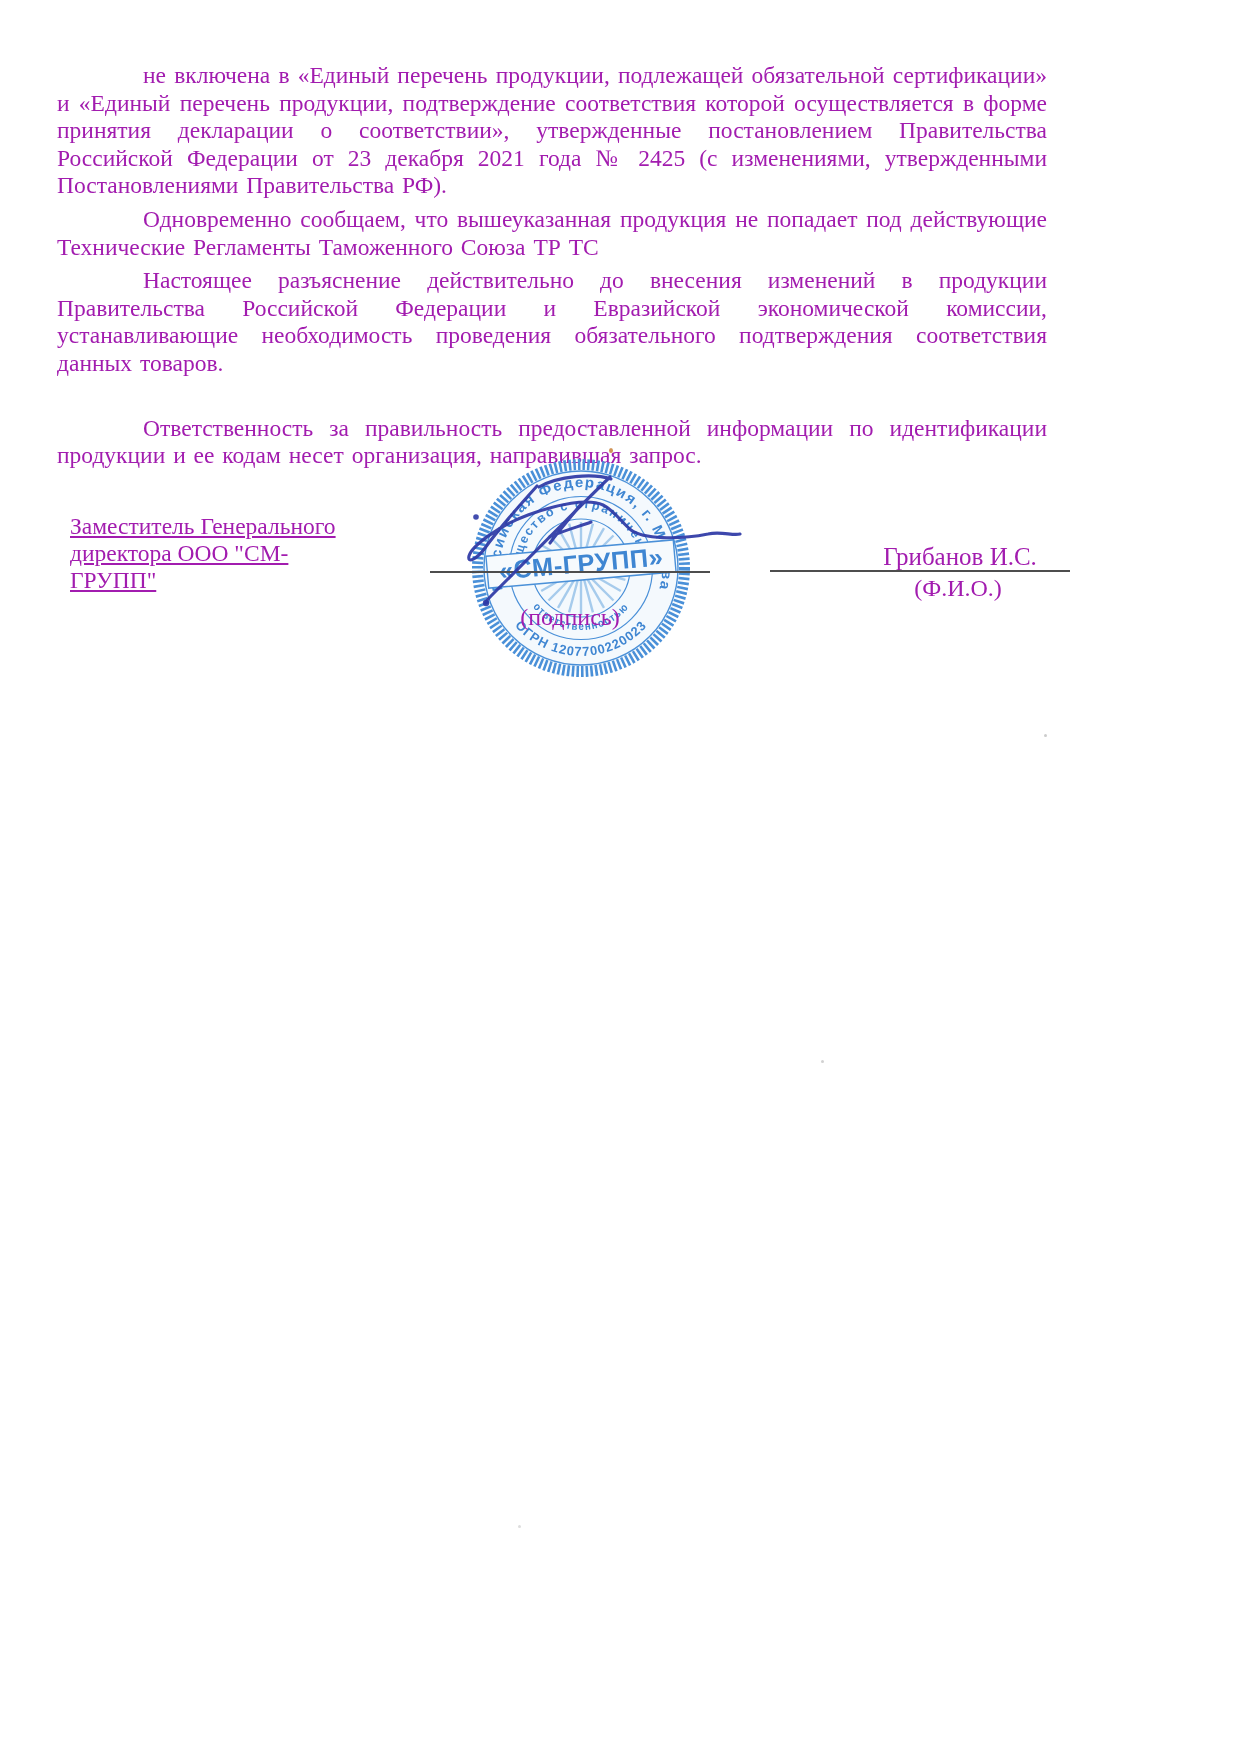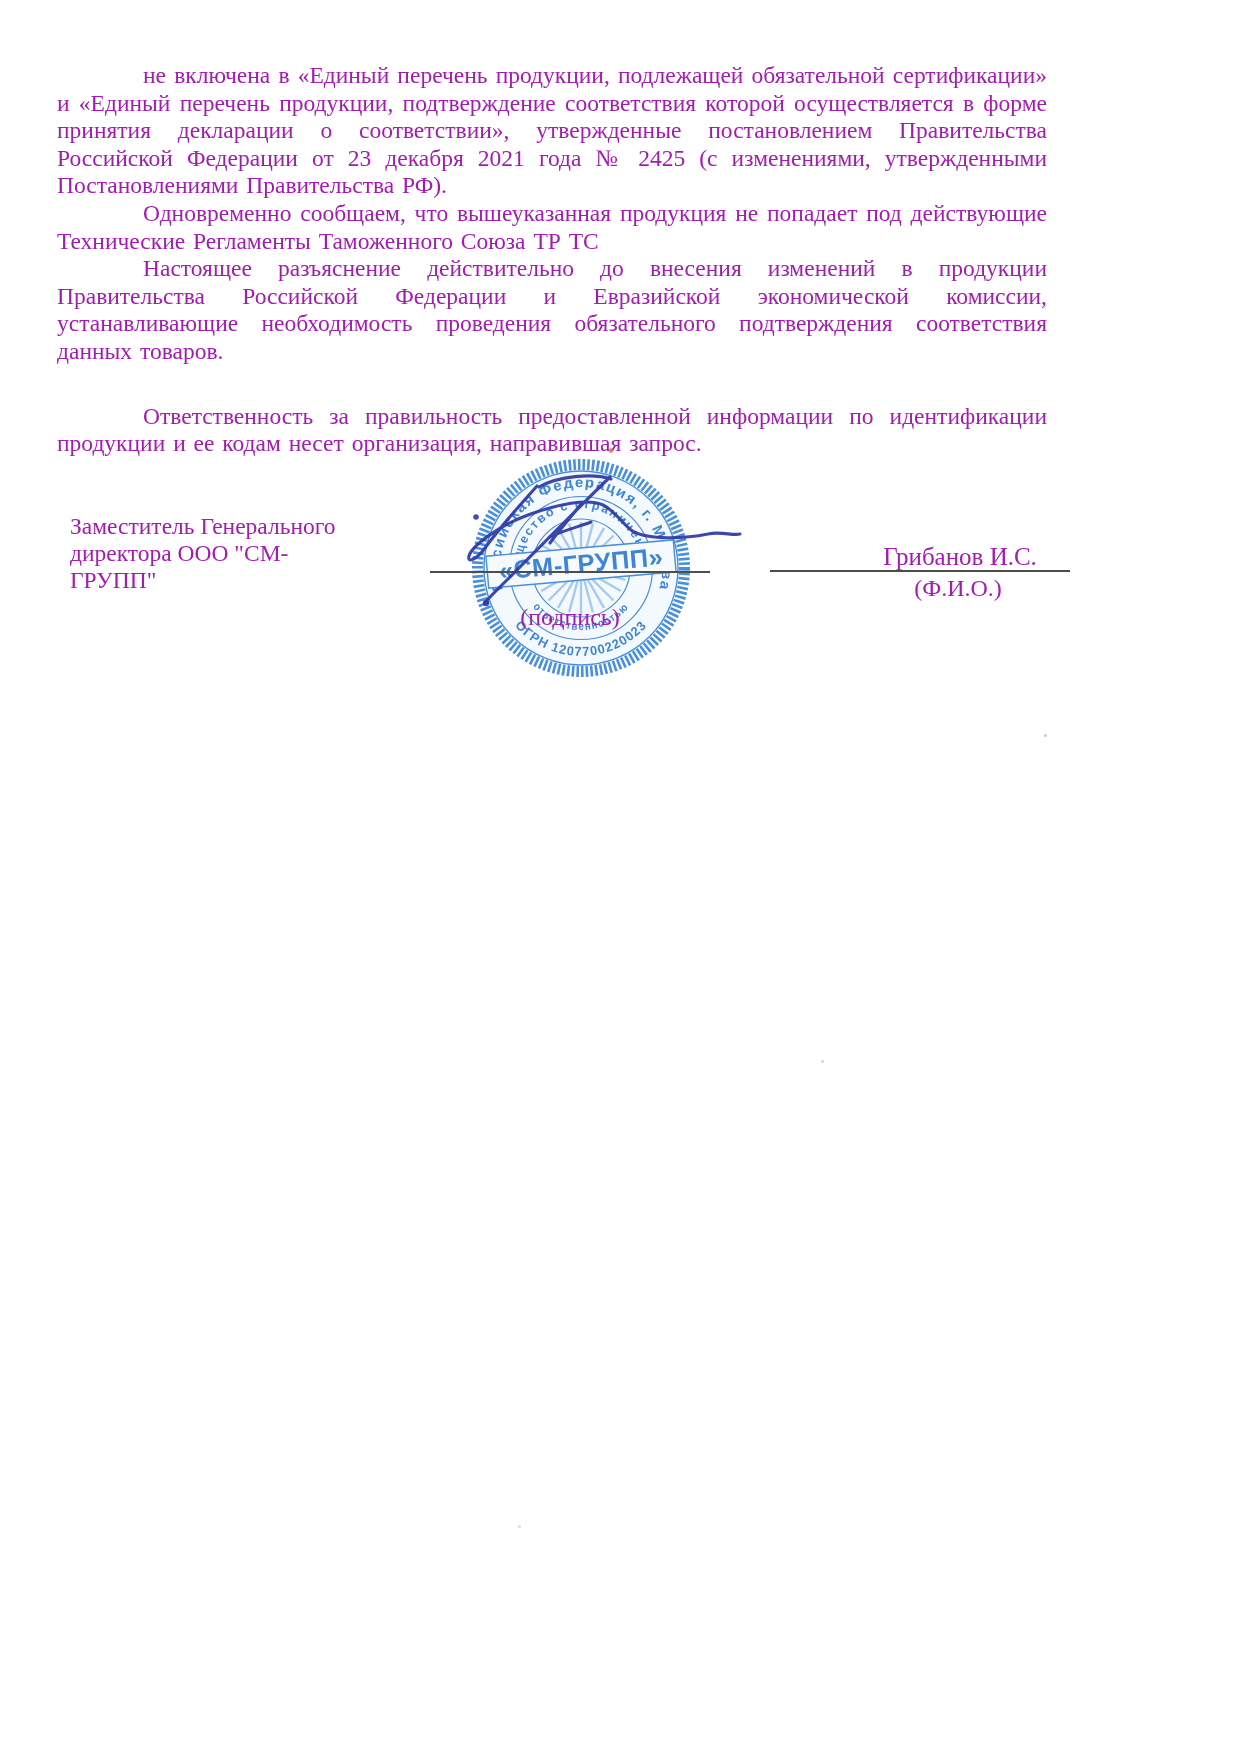--- a/index.html
+++ b/index.html
@@ -15,26 +15,26 @@
     position:absolute;left:57px;top:62px;width:990px;
   }
   .body-text p{
     margin:0;
     text-align:justify;
     text-indent:86px;
     font-size:23.5px;
     line-height:27.6px;
     word-spacing:2px;
   }
-  .body-text p + p{margin-top:0;}
+  .body-text p + p{margin-top:6px;}
   .body-text p.gap{margin-top:37px;}
 
   .sig-position{
     position:absolute;left:70px;top:513px;width:300px;
-    font-size:23.5px;line-height:27px;
+    font-size:23.5px;line-height:27px;text-decoration:underline;
   }
 
   .stamp{
     position:absolute;left:466px;top:453px;width:230px;height:230px;
   }
   .stamp text{
     font-family:"Liberation Sans","DejaVu Sans",sans-serif;
     fill:#3f86d2;
     font-weight:bold;
   }

